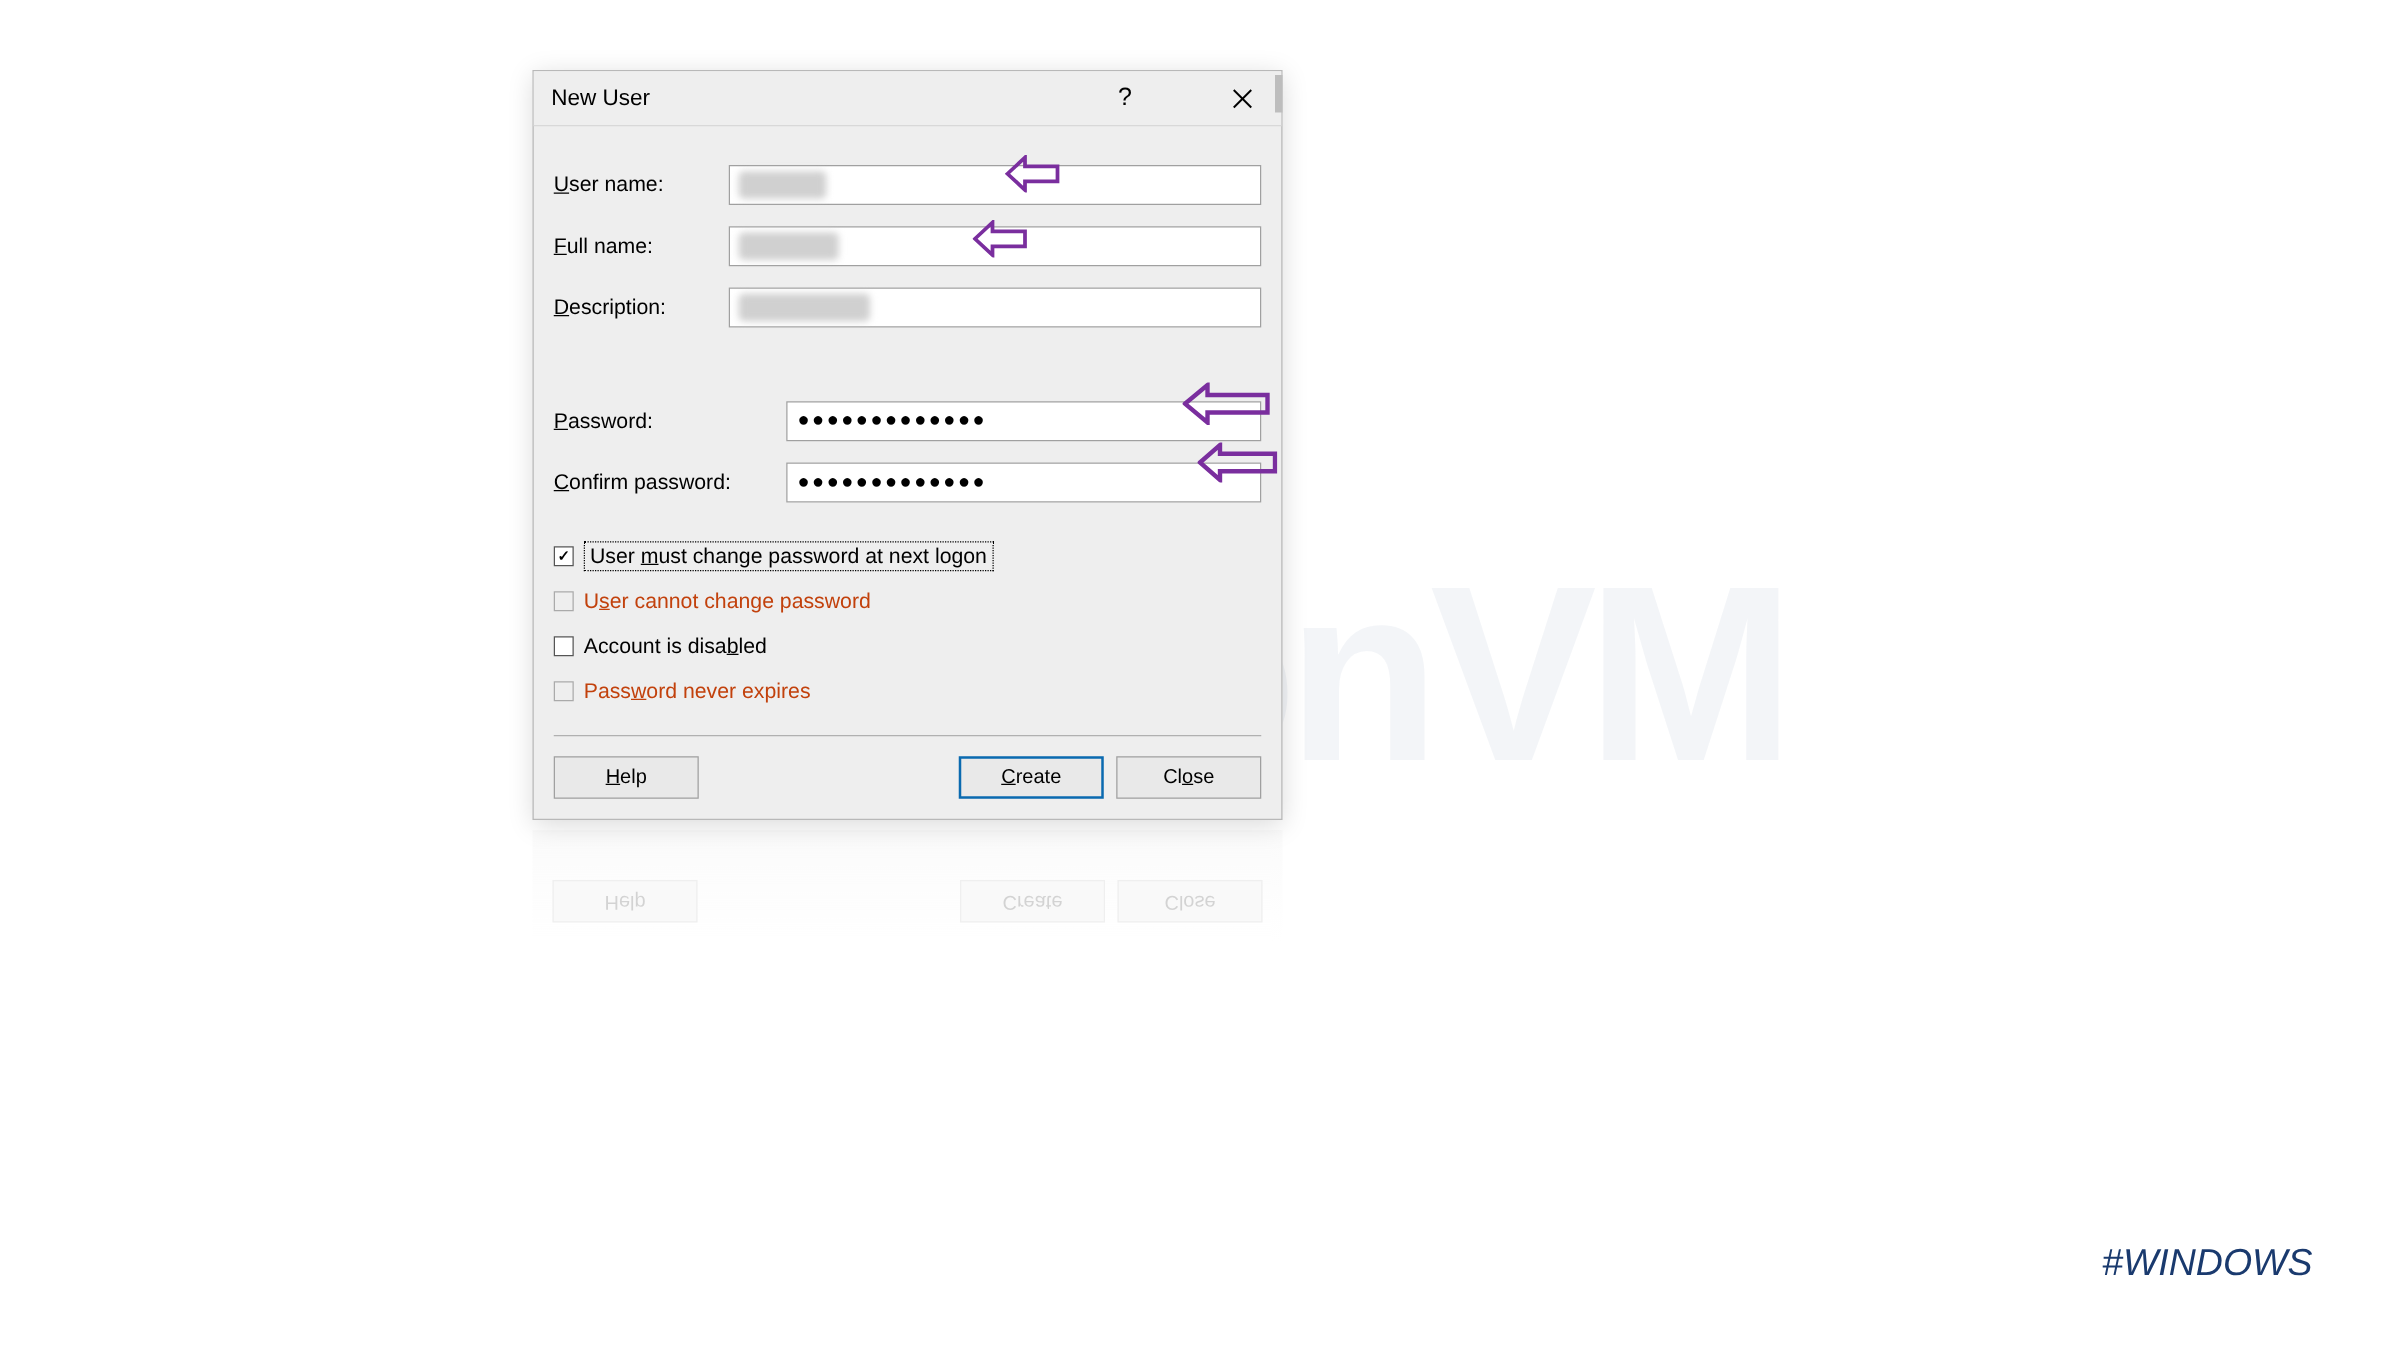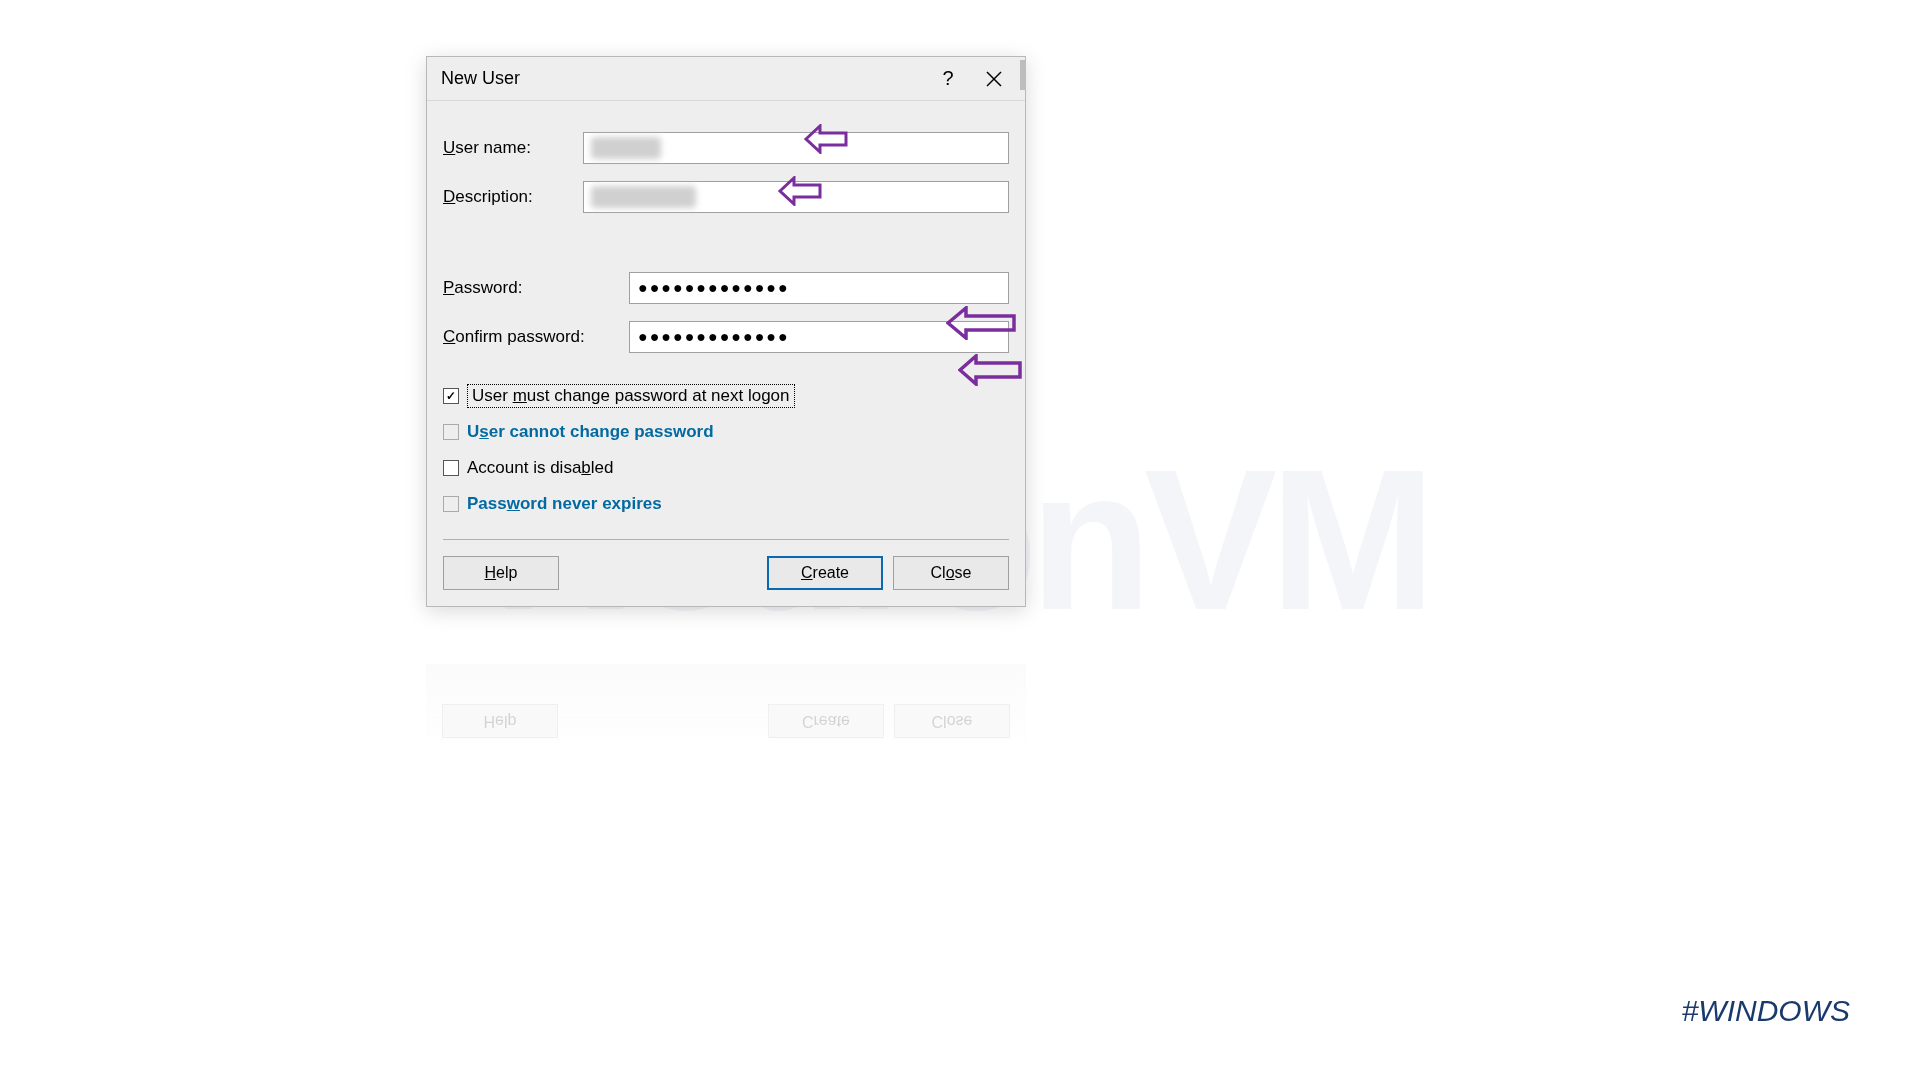--- a/index.html
+++ b/index.html
@@ -44,20 +44,21 @@
       box-shadow: 0 4px 20px rgba(0,0,0,0.15);
       z-index: 10;
     }
     .titlebar {
       display: flex;
       align-items: center;
       height: 44px;
       padding: 0 8px 0 14px;
       background: #eeeeee;
       border-bottom: 1px solid #d8d8d8;
+      gap: 48px;
     }
     .titlebar-title {
       flex: 1;
       font-size: 18px;
       color: #000;
     }
     .titlebar-btn {
       width: 46px;
       height: 38px;
       display: flex;
@@ -135,21 +136,21 @@
       justify-content: center;
       font-size: 12px;
       line-height: 1;
     }
     .checkbox.checked::after { content: "✓"; color: #000; font-weight: bold; }
     .checkbox.disabled { border-color: #aaa; background: #eee; }
     .checkbox-label {
       font-size: 17px;
       color: #000;
     }
-    .checkbox-label.disabled { color: #0369a1; font-weight: bold; }
+    .checkbox-label.disabled { color: #c2410c; }
     .checkbox-label.focused {
       border: 1px dotted #000;
       padding: 1px 4px;
       text-align: right;
     }
     .divider {
       border: none;
       border-top: 1px solid #b0b0b0;
       margin: 22px 0 16px 0;
     }
@@ -239,20 +240,25 @@
   </div>
 
   <div class="dialog-body">
 
     <div class="field-row">
       <label class="field-label"><span class="underline">U</span>ser name:</label>
       <input class="text-input" type="text" style="">
       <div class="blurred-value" style="width:70px;"></div>
     </div>
 
+    <div class="field-row">
+      <label class="field-label"><span class="underline">F</span>ull name:</label>
+      <input class="text-input" type="text" style="">
+      <div class="blurred-value" style="width:80px;"></div>
+    </div>
 
     <div class="field-row">
       <label class="field-label"><span class="underline">D</span>escription:</label>
       <input class="text-input" type="text" style="">
       <div class="blurred-value" style="width:105px;"></div>
     </div>
 
     <div class="gap"></div>
 
     <div class="field-row pw-row">

